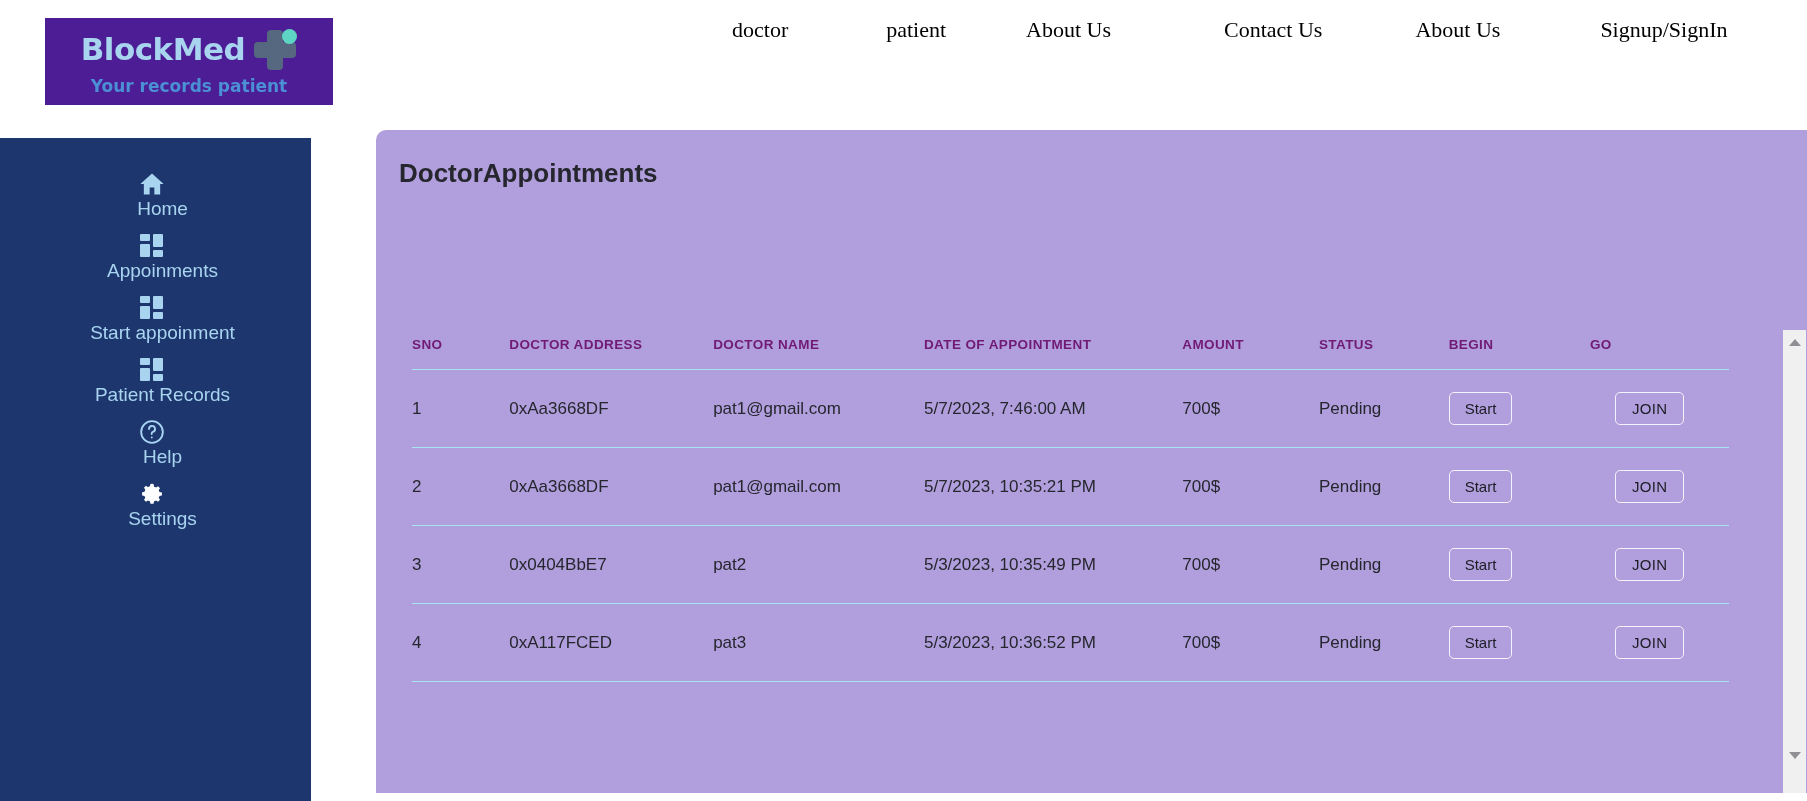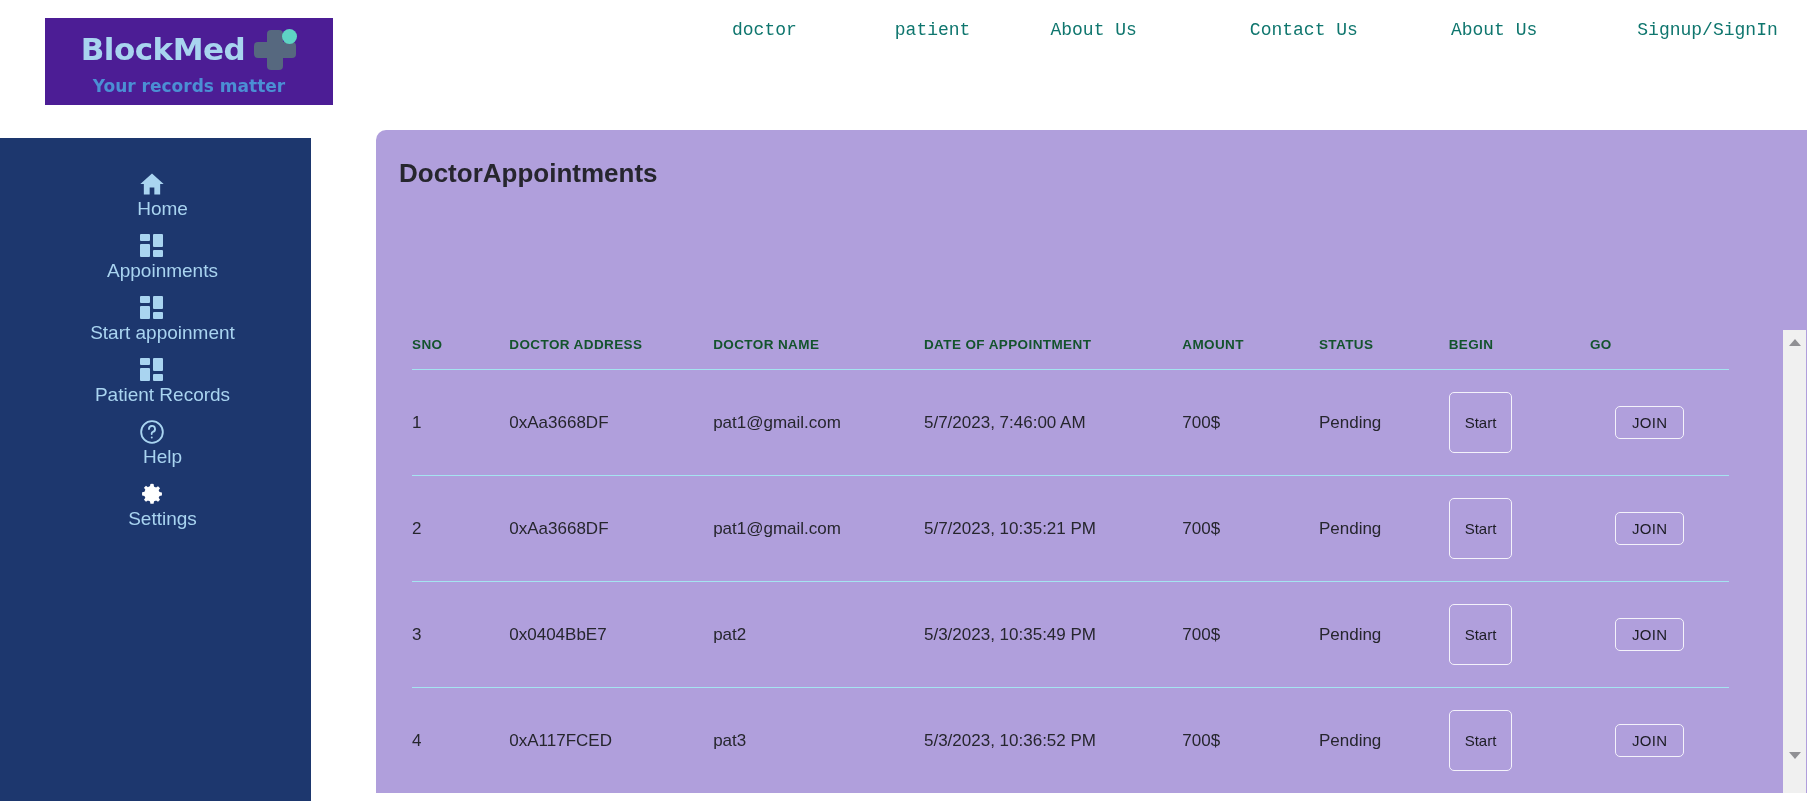--- a/index.html
+++ b/index.html
@@ -86,25 +86,25 @@
   .nav {
     position: absolute;
     top: 0;
     left: 700px;
     right: 0;
     height: 60px;
     display: flex;
     align-items: center;
   }
   .nav-item {
-    font-size: 18px;
-    color: #0f766e;
+    font-size: 22px;
+    color: #000000;
     white-space: nowrap;
     cursor: pointer;
-    font-family: Liberation Mono, monospace;
+    font-family: Liberation Serif, serif;
   }
   .nav-item.n0 { margin-left: 32px; }
   .nav-item.n1 { margin-left: 98px; }
   .nav-item.n2 { margin-left: 80px; }
   .nav-item.n3 { margin-left: 113px; }
   .nav-item.n4 { margin-left: 93px; }
   .nav-item.n5 { margin-left: 100px; }
 
   
   .sidebar {
@@ -171,21 +171,21 @@
   table {
     width: 1317px;
     border-collapse: collapse;
     table-layout: fixed;
   }
   thead th {
     text-align: left;
     font-size: 13.5px;
     font-weight: bold;
     letter-spacing: 0.4px;
-    color: #14532d;
+    color: #701a75;
     padding: 0 0 17px 0;
     border-bottom: 1.5px solid #a5e4f0;
     font-family: "Liberation Sans", sans-serif;
   }
   tbody td {
     font-size: 17px;
     color: #26262e;
     padding: 22px 0 22px 0;
     border-bottom: 1.5px solid #a5e4f0;
     font-family: "Liberation Sans", sans-serif;
@@ -204,21 +204,21 @@
     display: inline-block;
     border: 1px solid #f4f2fb;
     background: transparent;
     color: #1c1c24;
     border-radius: 5px;
     font-family: "Liberation Sans", sans-serif;
     cursor: pointer;
   }
   .btn-start {
     font-size: 15px;
-    padding: 21px 15px;
+    padding: 7px 15px;
   }
   .btn-join {
     font-size: 15px;
     padding: 7px 16px;
     letter-spacing: 0.3px;
     margin-left: 25px;
   }
 
   
   .scrollbar {
@@ -257,21 +257,21 @@
 
   <div class="logo-box">
     <div class="logo-row">
       <span class="logo-word">BlockMed</span>
       <span class="logo-mark">
         <span class="cross-v"></span>
         <span class="cross-h"></span>
         <span class="dot"></span>
       </span>
     </div>
-    <div class="logo-tag">Your records matter</div>
+    <div class="logo-tag">Your records patient</div>
   </div>
 
   <div class="nav">
     <a class="nav-item n0">doctor</a>
     <a class="nav-item n1">patient</a>
     <a class="nav-item n2">About Us</a>
     <a class="nav-item n3">Contact Us</a>
     <a class="nav-item n4">About Us</a>
     <a class="nav-item n5">Signup/SignIn</a>
   </div>

